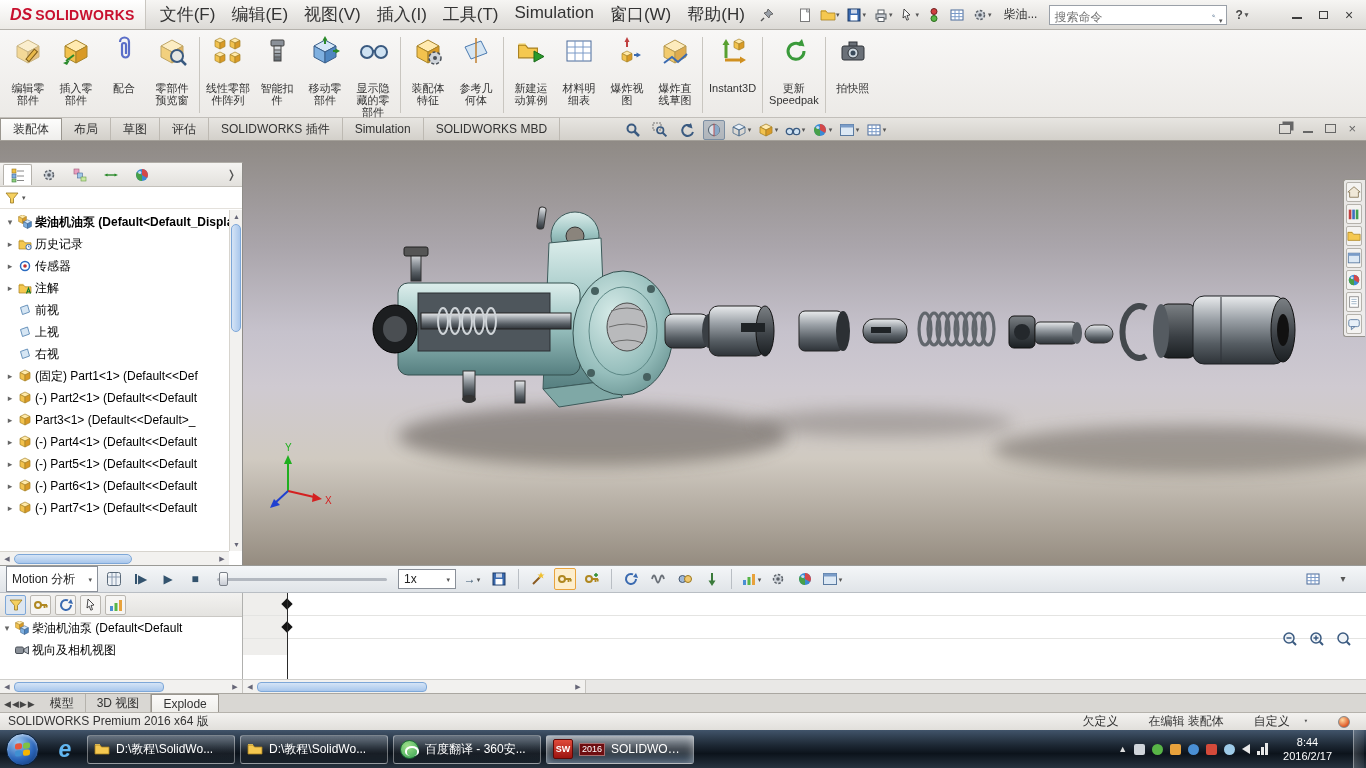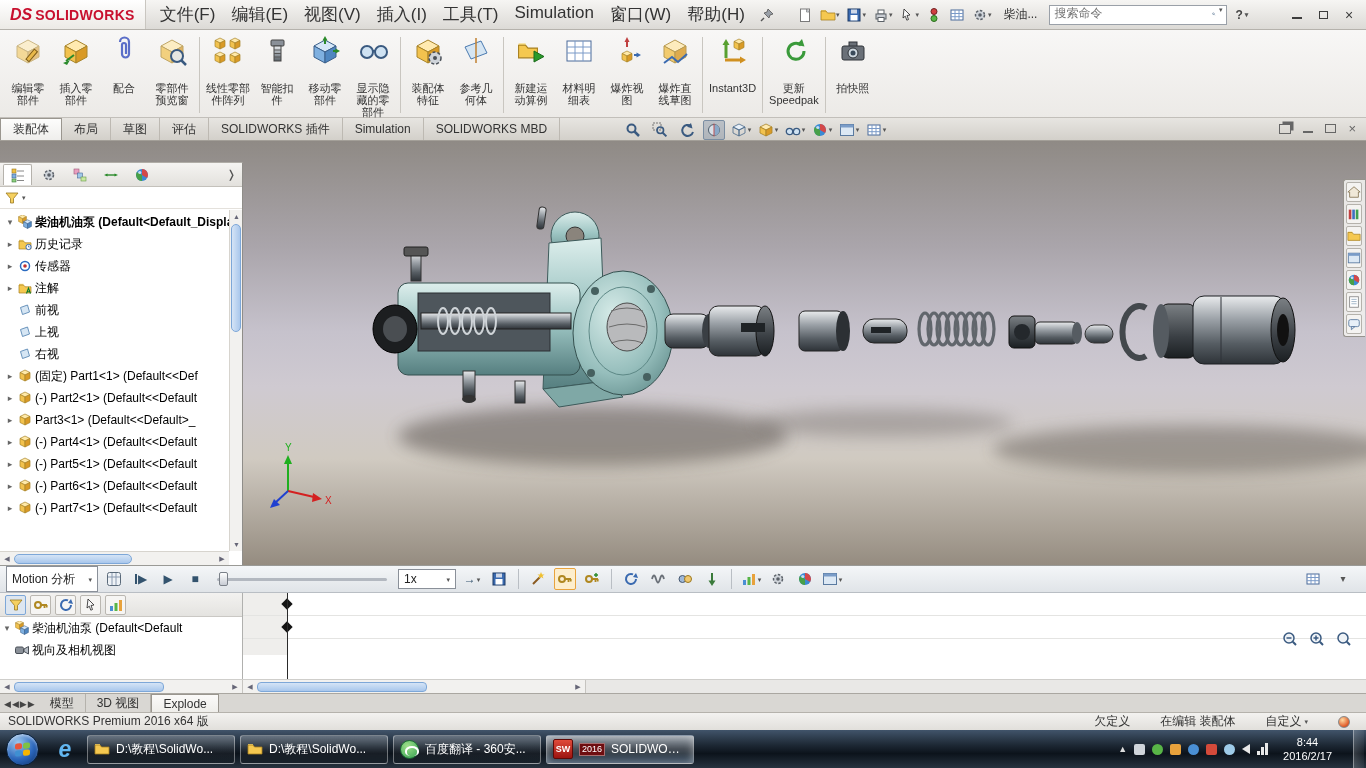--- a/index.html
+++ b/index.html
@@ -14,21 +14,21 @@
 #titlebar{position:absolute;left:0;top:0;width:100%;height:30px;background:linear-gradient(#f6f5f3,#dcdad6);border-bottom:1px solid #b5b2ac;display:flex;align-items:center;}
 .logo{display:flex;align-items:center;gap:3px;padding:0 10px;height:100%;background:linear-gradient(#fff,#eceae6);border-right:1px solid #c9c6c0;}
 .logo .ds{color:#c8102e;font-weight:bold;font-style:italic;font-size:16px;}
 .logo .sw{color:#c8102e;font-weight:bold;font-size:14px;letter-spacing:.3px;}
 .menubar{display:flex;margin-left:6px;}
 .menu-item{padding:8px 8px;font-size:17px;color:#333;}
 .pin{margin:0 6px;}
 .qat{display:flex;align-items:center;gap:3px;margin-left:14px;}
 .qbtn{display:flex;align-items:center;padding:2px;}
 .doc-title{margin-left:10px;color:#333;white-space:nowrap;}
-.searchbox{width:178px;height:20px;background:#fff;border:1px solid #9aa0a8;display:flex;align-items:flex-start;padding:0 4px;margin-left:12px;gap:3px;}
+.searchbox{width:178px;height:20px;background:#fff;border:1px solid #9aa0a8;display:flex;align-items:flex-end;padding:0 4px;margin-left:12px;gap:3px;}
 .searchbox input{border:none;outline:none;flex:1;font-size:12px;color:#555;background:transparent;font-family:"Liberation Sans",sans-serif;}
 .help-btn{margin-left:8px;display:flex;align-items:center;gap:2px;color:#444;font-weight:bold;}
 .winctl{margin-left:auto;display:flex;align-items:center;padding-right:4px;}
 .wc{width:26px;height:20px;display:flex;align-items:center;justify-content:center;color:#3c3c3c;}
 .wc-min{width:10px;border-bottom:2px solid #3c3c3c;height:8px;}
 .wc-max{width:9px;height:8px;border:1.5px solid #3c3c3c;}
 .wc-x{font-size:14px;line-height:1;}
 
 
 #ribbon{position:absolute;left:0;top:30px;width:100%;height:88px;background:linear-gradient(#f8f7f6,#eceae7);border-bottom:1px solid #c2bfba;display:flex;align-items:flex-start;padding:5px 2px 0 4px;}
@@ -101,21 +101,21 @@
 .msc-tl{width:343px;height:100%;background:#f2f1ef;display:flex;align-items:center;border-right:1px solid #c6c4c0;}
 .mth{height:10px;background:linear-gradient(#d5e4f6,#a9c7ec);border:1px solid #7da7d8;border-radius:4px;}
 .m-tabs{position:absolute;left:0;top:127px;width:100%;height:20px;background:#d9d7d3;border-top:1px solid #aaa7a1;display:flex;align-items:center;}
 .mt-arrows{display:flex;gap:1px;padding:0 4px;color:#444;font-size:9px;}
 .mtab{padding:2px 11px;font-size:12px;color:#333;border-right:1px solid #b5b2ac;height:19px;display:flex;align-items:center;}
 .mtab.active{background:linear-gradient(#fbfaf9,#eeede9);border:1px solid #9a968f;border-bottom:none;}
 
 
 #statusbar{position:absolute;left:0;top:712px;width:100%;height:18px;background:linear-gradient(#f3f2f0,#e1dfdb);border-top:1px solid #b5b2ac;display:flex;align-items:center;padding:0 8px;font-size:12px;color:#333;}
 .sb-right{margin-left:auto;display:flex;align-items:center;gap:30px;padding-right:8px;}
-.sb-custom{display:flex;align-items:center;gap:3px;}
+.sb-custom{display:flex;align-items:center;gap:14px;font-family:Liberation Mono, monospace;}
 .sb-alert{width:12px;height:12px;border-radius:50%;background:radial-gradient(circle at 35% 30%,#ffd9a0,#e05a28 70%,#a03010);border:1px solid #888;}
 
 
 #taskbar{position:absolute;left:0;top:730px;width:100%;height:38px;background:linear-gradient(#41546a,#1d2834 40%,#0c131b 62%,#27333f);display:flex;align-items:center;gap:5px;padding:0 2px;}
 .orb{width:33px;height:33px;border-radius:50%;background:radial-gradient(circle at 35% 28%,#9cc8f0,#2b66bb 55%,#0a2c63);border:1px solid #091f38;display:flex;align-items:center;justify-content:center;margin:0 4px;box-shadow:inset 0 2px 3px rgba(255,255,255,.5);}
 .flag{width:15px;height:13px;display:grid;grid-template-columns:1fr 1fr;grid-template-rows:1fr 1fr;gap:1px;transform:skewY(-6deg);}
 .flag i{border-radius:2px;}
 .tb-ie{width:34px;height:30px;display:flex;align-items:center;justify-content:center;font-size:23px;font-weight:bold;font-style:italic;color:#62b6f0;}
 .tbtn{width:148px;height:29px;border:1px solid rgba(255,255,255,.38);border-radius:3px;background:linear-gradient(rgba(255,255,255,.26),rgba(255,255,255,.08) 48%,rgba(0,0,0,.18));display:flex;align-items:center;gap:6px;padding:0 6px;color:#fff;font-size:12px;}
 .tbtn.active{background:linear-gradient(rgba(255,255,255,.5),rgba(255,255,255,.22) 48%,rgba(90,130,170,.35));box-shadow:inset 0 0 8px rgba(255,255,255,.45);}

